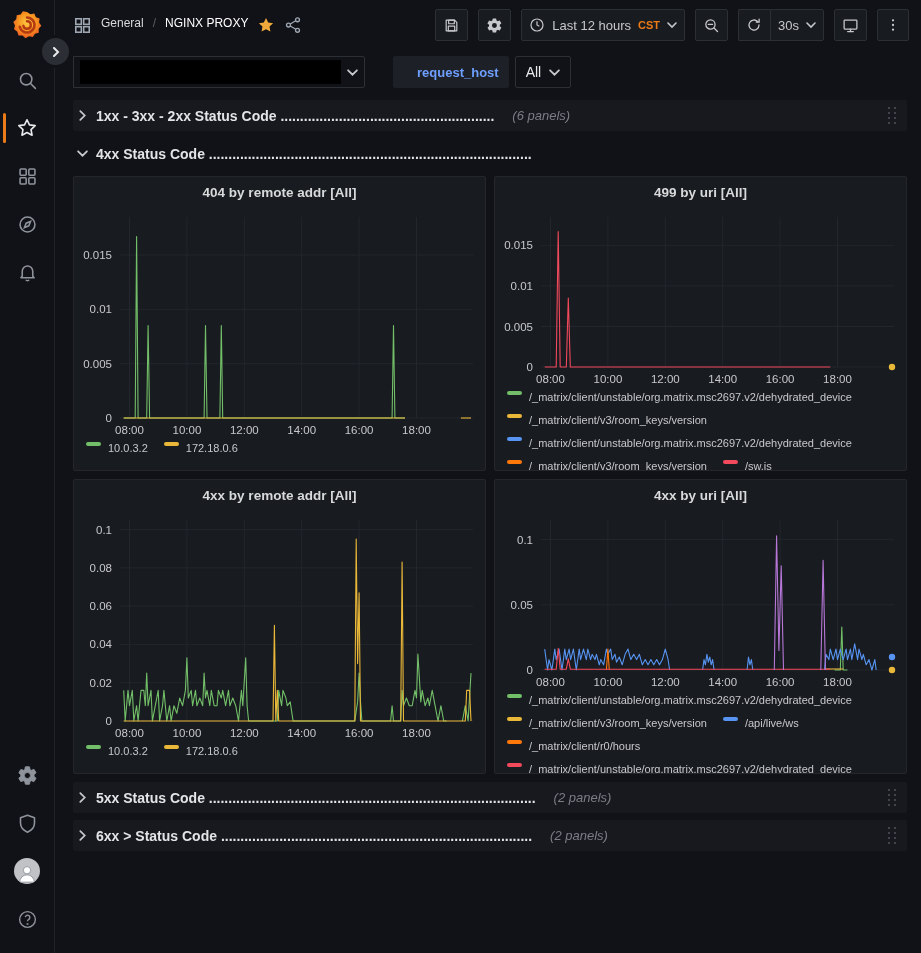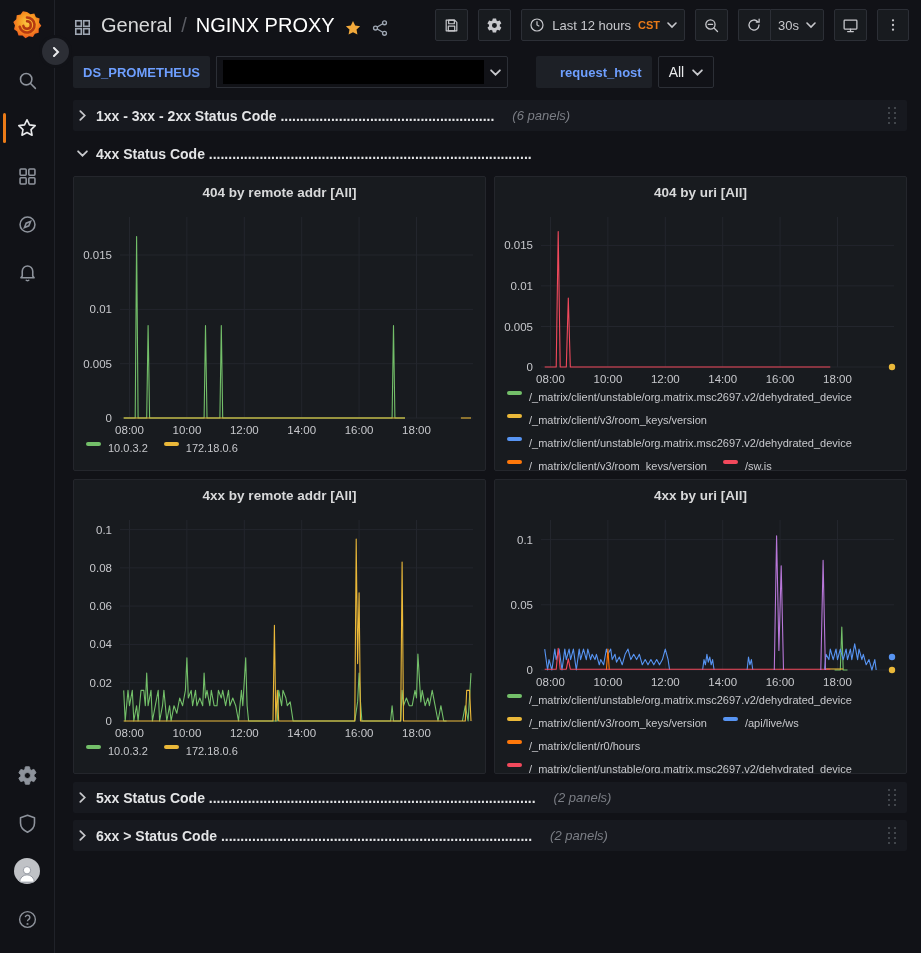--- a/index.html
+++ b/index.html
@@ -22,21 +22,21 @@
   .expand-btn { position:absolute; left:42px; top:38px; width:27px; height:27px; border-radius:50%;
     background:#2c2e35; border:0; box-shadow:0 0 0 3px #111217; display:flex; align-items:center;
     justify-content:center; cursor:pointer; z-index:5; }
   .avatar-circle { width:26px; height:26px; border-radius:50%; background:#c0c2c6;
     display:flex; align-items:flex-end; justify-content:center; overflow:hidden; }
 
   
   .main { flex:1; display:flex; flex-direction:column; min-width:0; }
 
   .topbar { height:50px; display:flex; align-items:center; padding:0 12px 0 18px; gap:8px; }
-  .breadcrumb { display:flex; align-items:flex-end; gap:9px; font-size:20px; }
+  .breadcrumb { display:flex; align-items:flex-start; gap:9px; font-size:12px; }
   .crumb-section { color:#d8d9da; cursor:pointer; }
   .crumb-sep { color:#5a5c63; }
   .crumb-title { color:#fff; cursor:pointer; }
   .top-actions { margin-left:auto; display:flex; align-items:center; gap:10px; }
   .tool-btn { height:32px; min-width:32px; padding:0 7px; display:flex; align-items:center; gap:7px;
     background:#181b1f; border:1px solid #2c2f36; border-radius:2px; color:#c7c8cc; cursor:pointer;
     font-size:13px; font-family:inherit; }
   .tool-group { display:flex; }
   .tool-group .tool-btn:first-child { border-right:none; border-radius:2px 0 0 2px; }
   .tool-group .tool-btn:last-child { border-radius:0 2px 2px 0; }
@@ -248,21 +248,20 @@
           <svg width="16" height="16" viewBox="0 0 24 24" fill="#c7c8cc">
               <circle cx="12" cy="5" r="1.7"></circle>
               <circle cx="12" cy="12" r="1.7"></circle>
               <circle cx="12" cy="19" r="1.7"></circle>
             </svg>
         </button>
       </div>
     </header>
 
     <div class="submenu">
-      <div class="var-label pill">DS_PROMETHEUS</div>
       <div class="var-value">
         <span class="redacted"></span>
         <svg width="11" height="11" viewBox="0 0 10 10" fill="none" stroke="#c7c8cc" stroke-width="1.6" stroke-linecap="round">
             <polyline points="1,3 5,7 9,3"></polyline>
           </svg>
       </div>
       <div class="var-gap"></div>
       <div class="var-label pill" style="border-radius:2px;padding-left:24px;">request_host</div>
       <div class="all-box">
         <span>All</span>
@@ -332,21 +331,21 @@
                 <span class="swatch" style="background: rgb(115, 191, 105);"></span>
                 <span>10.0.3.2</span>
               </div>
               <div class="legend-item">
                 <span class="swatch" style="background: rgb(234, 184, 57);"></span>
                 <span>172.18.0.6</span>
               </div>
             </div>
         </section>
         <section class="panel">
-          <div class="panel-title">404 by uri [All]</div>
+          <div class="panel-title">499 by uri [All]</div>
           <div class="plot"><svg width="411" height="182">
                 <line x1="46" y1="160.0" x2="399" y2="160.0" stroke="#23262d" stroke-width="1"></line>
                 <text x="38" y="164.0" text-anchor="end" fill="#c7c8cc" font-size="11.5">0</text>
                 <line x1="46" y1="119.5" x2="399" y2="119.5" stroke="#23262d" stroke-width="1"></line>
                 <text x="38" y="123.5" text-anchor="end" fill="#c7c8cc" font-size="11.5">0.005</text>
                 <line x1="46" y1="78.9" x2="399" y2="78.9" stroke="#23262d" stroke-width="1"></line>
                 <text x="38" y="82.9" text-anchor="end" fill="#c7c8cc" font-size="11.5">0.01</text>
                 <line x1="46" y1="38.4" x2="399" y2="38.4" stroke="#23262d" stroke-width="1"></line>
                 <text x="38" y="42.4" text-anchor="end" fill="#c7c8cc" font-size="11.5">0.015</text>
                 <line x1="55.5" y1="10" x2="55.5" y2="160" stroke="#23262d" stroke-width="1"></line>

